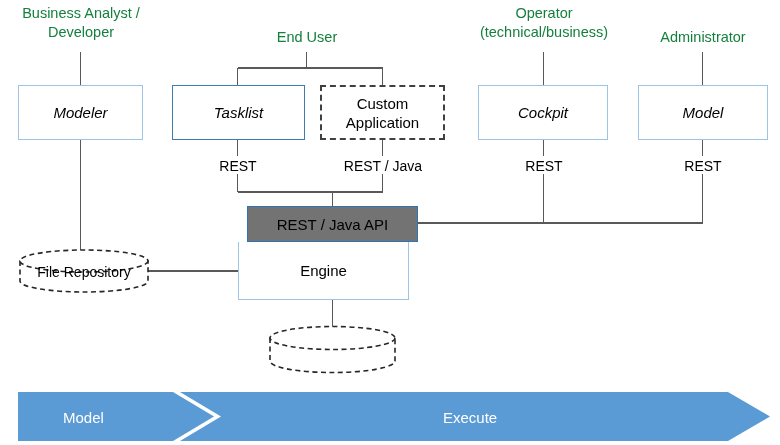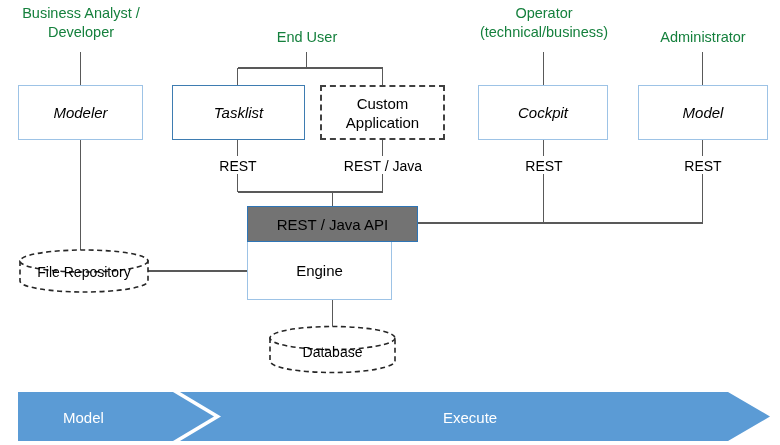--- a/index.html
+++ b/index.html
@@ -211,31 +211,28 @@
   <div class="edge-label" style="left:340px;top:158px;width:86px;">REST / Java</div>
 
   <div class="edge-label" style="left:513px;top:158px;width:62px;">REST</div>
 
   <div class="edge-label" style="left:672px;top:158px;width:62px;">REST</div>
 
   <div class="api-box" style="left:247px;top:206px;width:171px;height:36px;">
     <span>REST / Java API</span>
   </div>
 
-  <div class="engine-box" style="left:247px;top:242px;width:145px;height:58px;">
+  <div class="engine-box" style="left:238px;top:242px;width:171px;height:58px;">
     <span>Engine</span>
   </div>
 
   <div class="cylinder" style="left:20px;top:250px;width:128px;height:42px;">
     <div class="cyl-label" style="top:14px;">File Repository</div>
   </div>
 
-  <div class="cylinder" style="left:270px;top:327px;width:125px;height:45px;">
-    <div class="cyl-label" style="top:17px;">Database</div>
-  </div>
 
   <div class="banner">
     <svg width="752" height="49" viewBox="0 0 752 49">
       <polygon points="0,0 155,0 196,24.5 155,49 0,49" fill="#5B9BD5"></polygon>
       <polygon points="162,0 710,0 752,24.5 710,49 162,49 203,24.5" fill="#5B9BD5"></polygon>
     </svg>
     <div class="chev-label" style="left:45px;">Model</div>
     <div class="chev-label" style="left:425px;">Execute</div>
   </div>
 

